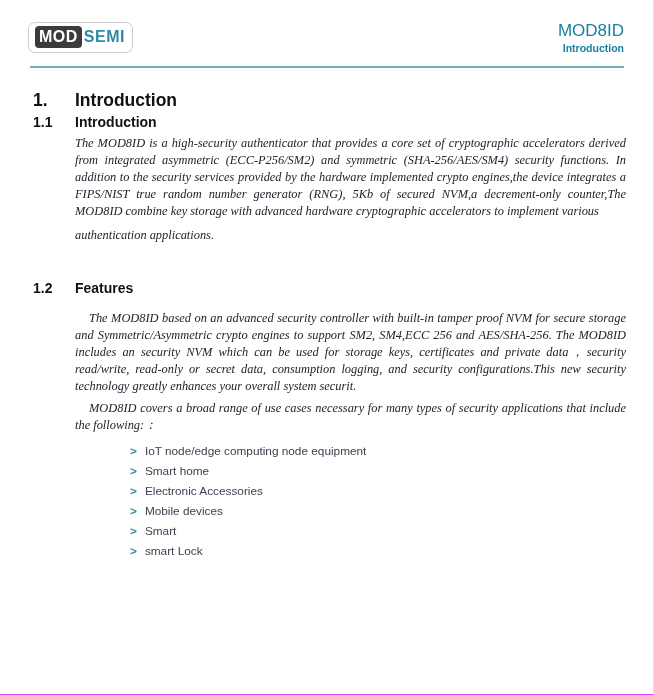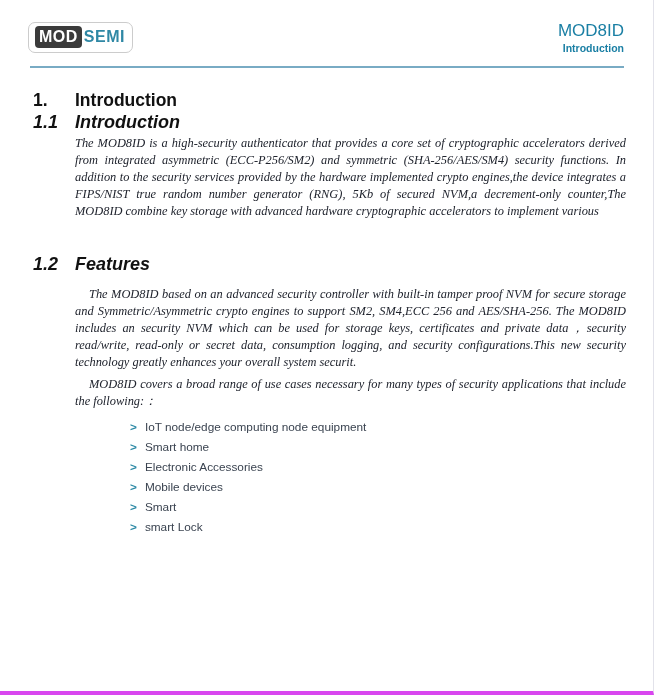--- a/index.html
+++ b/index.html
@@ -7,21 +7,21 @@
     padding: 0;
     background: #ffffff;
     font-family: "Liberation Sans", sans-serif;
   }
   .page {
     position: relative;
     width: 654px;
     height: 695px;
     background: #ffffff;
     border-right: 1px solid #e2e2ea;
-    border-bottom: 4px solid #d946ef;
+    border-bottom: 1px solid #d946ef;
     box-sizing: border-box;
     overflow: hidden;
   }
 
   
   .logo {
     position: absolute;
     left: 28px;
     top: 22px;
     display: inline-flex;
@@ -99,23 +99,22 @@
     font-size: 17.5px;
     line-height: 21px;
   }
   .h1-title {
     font-weight: bold;
     color: #111111;
     margin: 0;
   }
   .h2-row { margin-top: 3px; }
   .h2-row .sec-num, .h2-title {
-    font-size: 18px;
+    font-size: 14px;
     line-height: 17px;
-    font-style: italic;
   }
   .h2-title {
     font-weight: bold;
     color: #111111;
     margin: 0;
   }
   .features-row { margin-top: 36px; }
 
   p.body {
     font-family: "Liberation Serif", serif;
@@ -176,20 +175,21 @@
       <span class="sec-num">1.</span>
       <span class="h1-title">Introduction</span>
     </div>
 
     <div class="sec-row h2-row">
       <span class="sec-num">1.1</span>
       <span class="h2-title">Introduction</span>
     </div>
 
     <p class="body">The MOD8ID is a high-security authenticator that provides a core set of cryptographic accelerators derived from integrated asymmetric (ECC-P256/SM2) and symmetric (SHA-256/AES/SM4) security functions. In addition to the security services provided by the hardware implemented crypto engines,the device integrates a FIPS/NIST true random number generator (RNG), 5Kb of secured NVM,a decrement-only counter,The MOD8ID combine key storage with advanced hardware cryptographic accelerators to implement various</p>
+    <p class="body tail">authentication applications.</p>
 
     <div class="sec-row h2-row features-row">
       <span class="sec-num">1.2</span>
       <span class="h2-title">Features</span>
     </div>
 
     <p class="body indent" style="margin-top:13px;">The MOD8ID based on an advanced security controller with built-in tamper proof NVM for secure storage and Symmetric/Asymmetric crypto engines to support SM2, SM4,ECC 256 and AES/SHA-256. The MOD8ID includes an security NVM which can be used for storage keys, certificates and private data，security read/write, read-only or secret data, consumption logging, and security configurations.This new security technology greatly enhances your overall system securit.</p>
     <p class="body indent p3">MOD8ID covers a broad range of use cases necessary for many types of security applications that include the following:：</p>
 
     <ul class="bullets">

